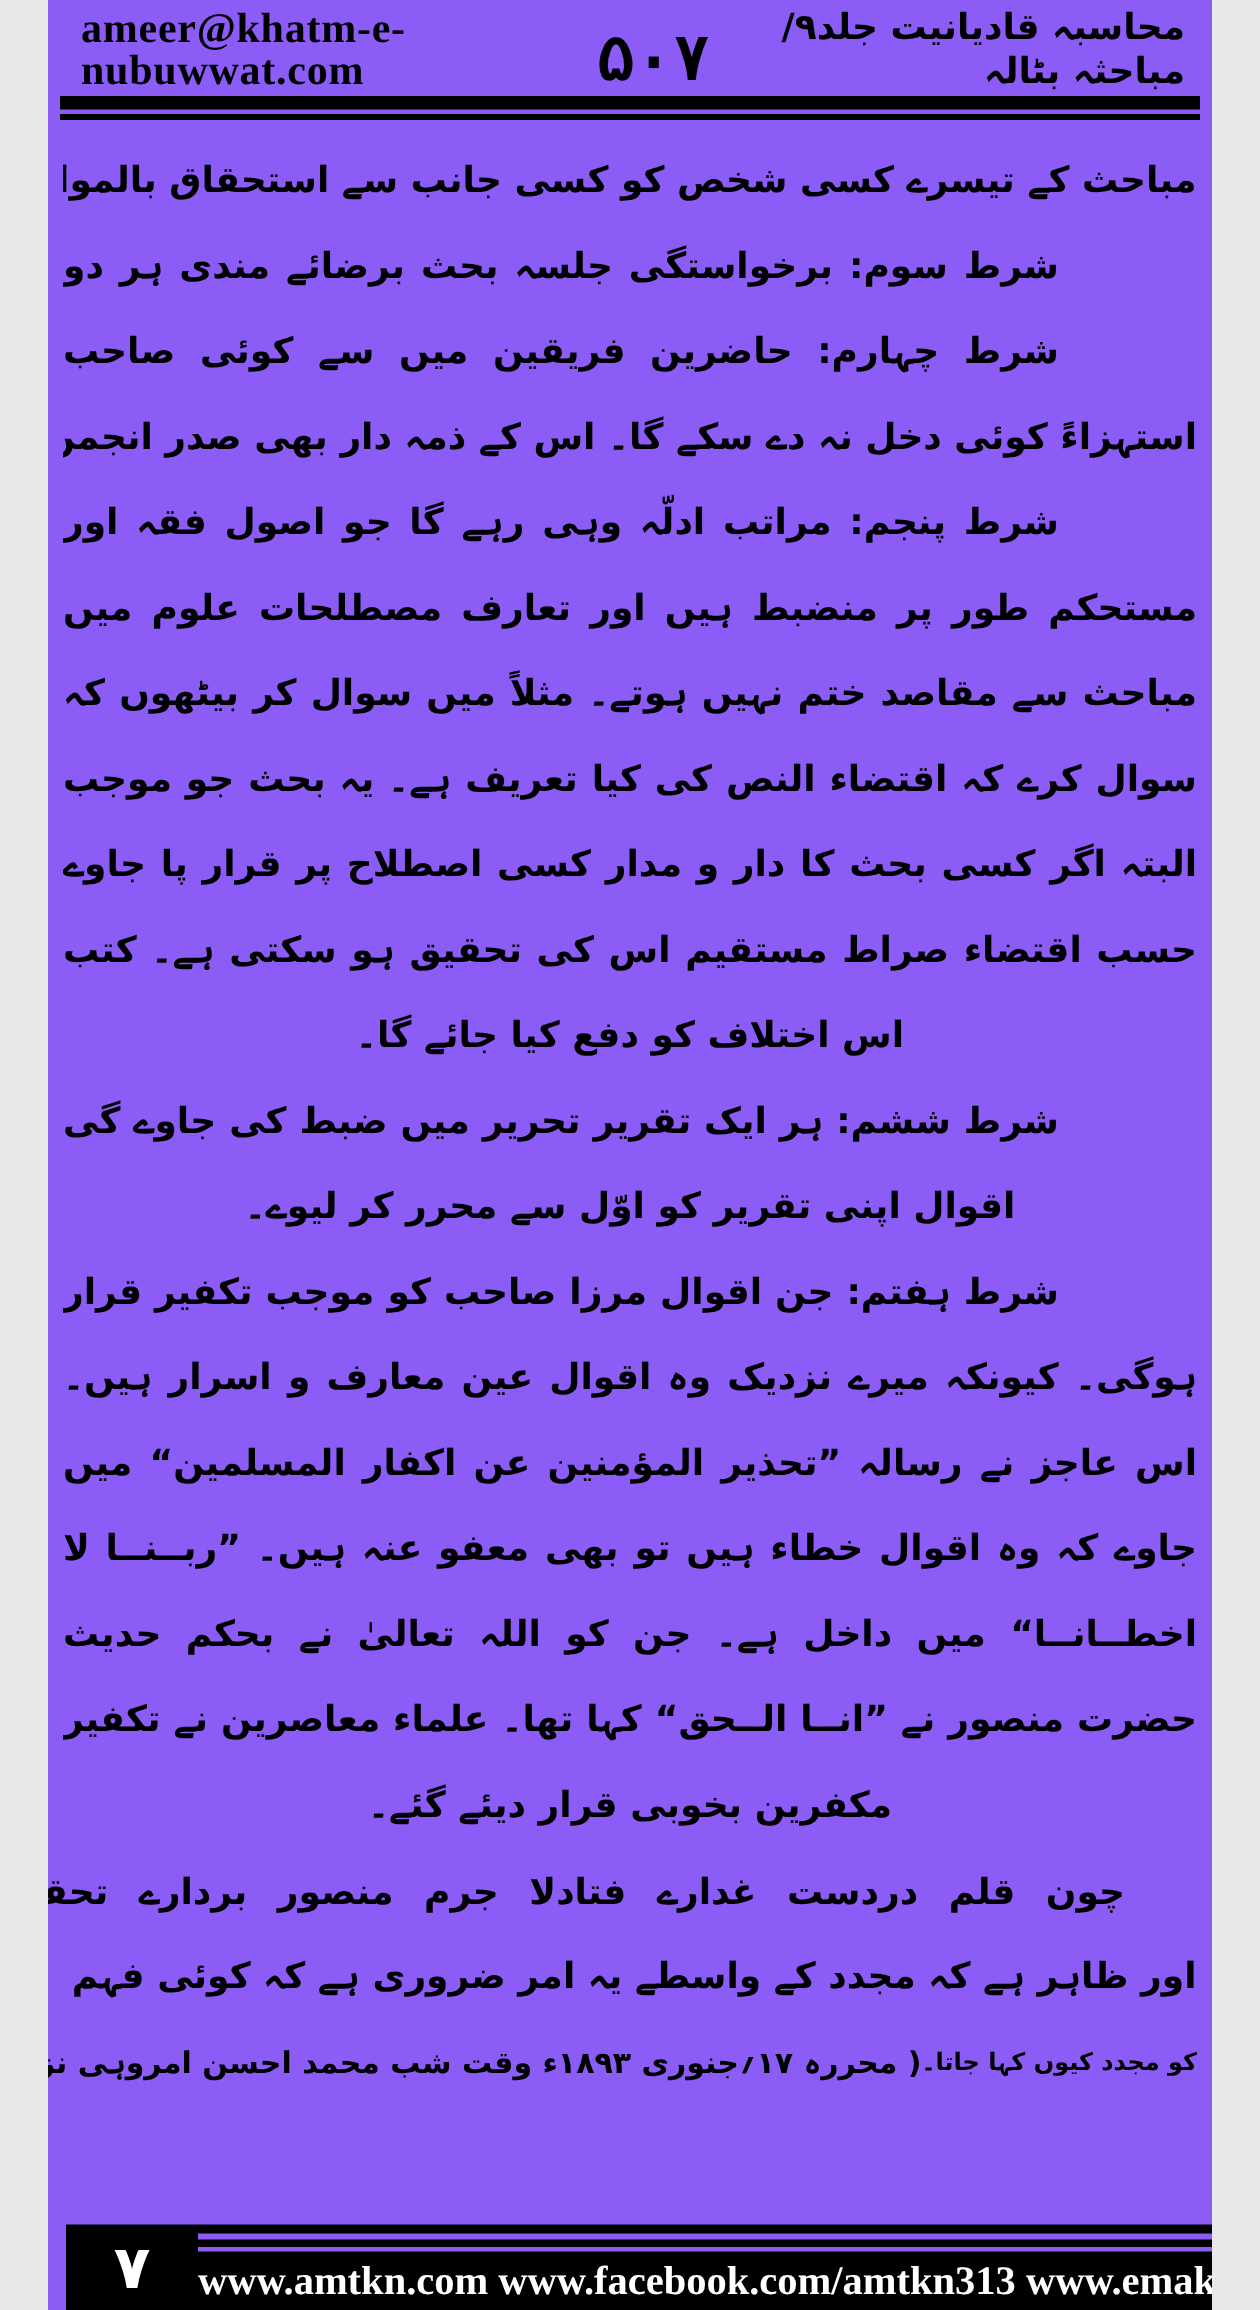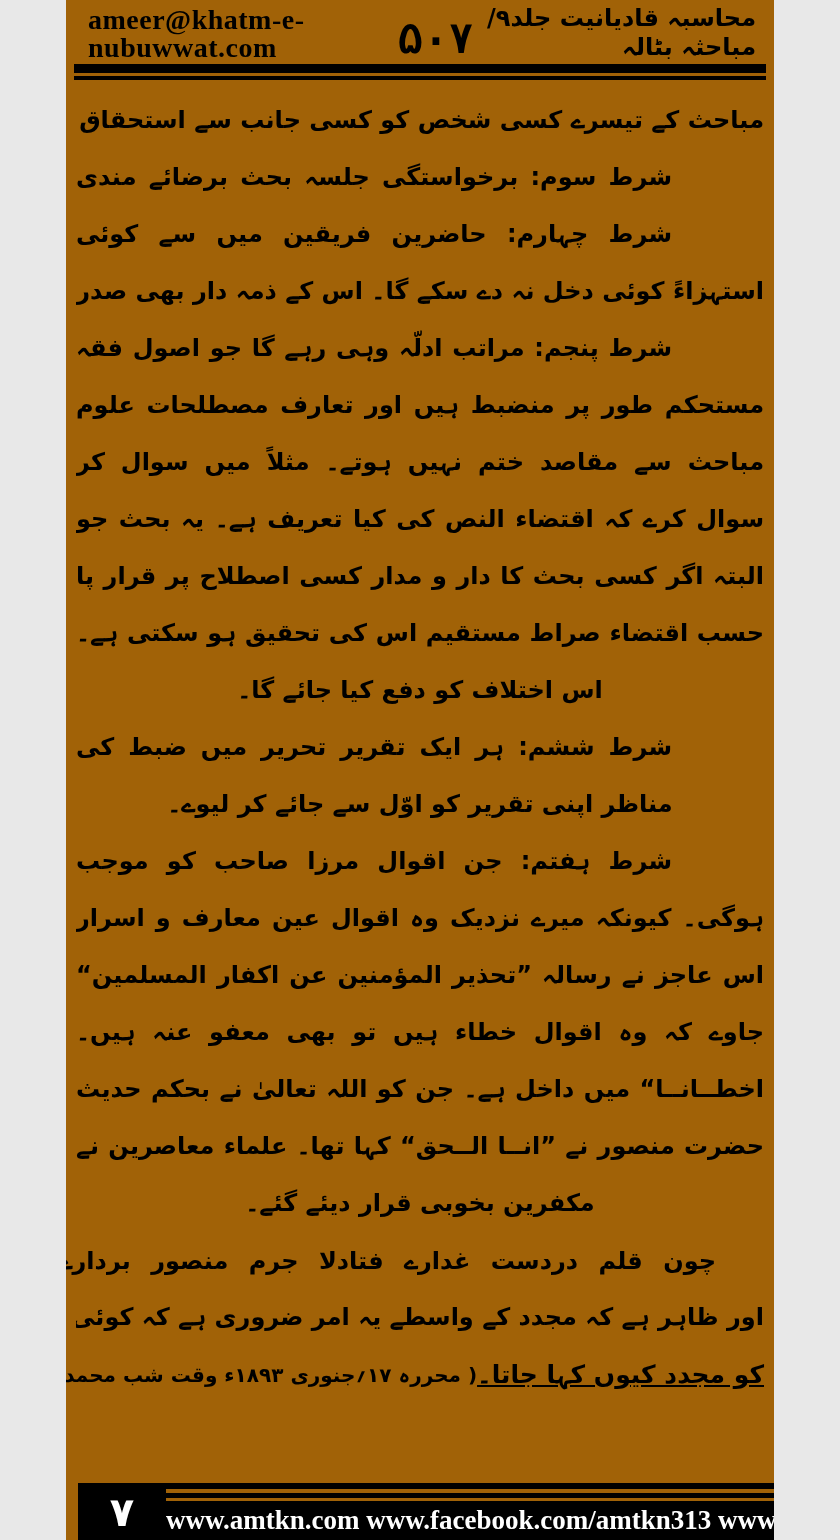--- a/index.html
+++ b/index.html
@@ -1,20 +1,20 @@
 <!DOCTYPE html>
 <html lang="ur"><head>
 <meta charset="utf-8">
 <style>
   html, body { margin: 0; padding: 0; background: #e8e8e8; }
   .page {
     position: relative;
-    width: 708px; height: 1540px;
+    width: 776px; height: 1540px;
     margin: 0 auto;
-    background: #a16207;
+    background: #8b5cf6;
     overflow: hidden;
     color: #000;
   }
   
   .header {
     position: absolute; top: 0; left: 0; right: 0; height: 62px;
     display: flex; align-items: flex-end;
     padding: 12px 18px 0 22px; box-sizing: border-box;
     direction: ltr;
   }
@@ -50,21 +50,21 @@
   .indent { padding-right: 92px; }
   .couplet {
     display: flex; justify-content: space-between; align-items: center;
     height: 57px; padding: 0 48px;
     word-spacing: 12px; white-space: nowrap;
   }
   .colophon {
     display: flex; justify-content: space-between; align-items: center;
     height: 57px; white-space: nowrap;
   }
-  .colophon .statement { font-size: 25px; text-decoration: underline; }
+  .colophon .statement { font-size: 16px; }
   .colophon .note { font-size: 20px; }
   
   .footer { position: absolute; bottom: 0; left: 0; right: 0; height: 57px; }
   .page-box {
     position: absolute; left: 12px; bottom: 0;
     width: 88px; height: 57px; background: #000;
     display: flex; align-items: center; justify-content: center;
   }
   .page-box-num {
     color: #fff; font-family: "DejaVu Sans", sans-serif;
@@ -105,21 +105,21 @@
     <div class="bl fill indent">شرط چہارم: حاضرین فریقین میں سے کوئی صاحب کسی بات میں اشارۃً یا کنایۃً یا</div>
     <div class="bl end">استہزاءً کوئی دخل نہ دے سکے گا۔ اس کے ذمہ دار بھی صدر انجمن صاحب ہوں گے۔</div>
     <div class="bl fill indent">شرط پنجم: مراتب ادلّہ وہی رہے گا جو اصول فقہ اور نیز اصول حدیث میں مسلم اور</div>
     <div class="bl fill">مستحکم طور پر منضبط ہیں اور تعارف مصطلحات علوم میں مثل طلباء علم کی گفتگو نہ ہو گی۔ ایسے</div>
     <div class="bl fill">مباحث سے مقاصد ختم نہیں ہوتے۔ مثلاً میں سوال کر بیٹھوں کہ نص کی کیا تعریف ہے۔ دوسرا</div>
     <div class="bl fill">سوال کرے کہ اقتضاء النص کی کیا تعریف ہے۔ یہ بحث جو موجب تسلسل ہی نہ ہوگی۔ ہاں!</div>
     <div class="bl fill">البتہ اگر کسی بحث کا دار و مدار کسی اصطلاح پر قرار پا جاوے اور مناظرین اس میں مختلف ہوں تو</div>
     <div class="bl fill">حسب اقتضاء صراط مستقیم اس کی تحقیق ہو سکتی ہے۔ کتب معتبرہ اصول کی طرف رجوع کر کے</div>
     <div class="bl center">اس اختلاف کو دفع کیا جائے گا۔</div>
     <div class="bl fill indent">شرط ششم: ہر ایک تقریر تحریر میں ضبط کی جاوے گی اور ہر ایک کو یہ اختیار رہے کہ کوئی</div>
-    <div class="bl center">مناظر اپنی تقریر کو اوّل سے جائے کر لیوے۔</div>
+    <div class="bl center">اقوال اپنی تقریر کو اوّل سے محرر کر لیوے۔</div>
     <div class="bl fill indent">شرط ہفتم: جن اقوال مرزا صاحب کو موجب تکفیر قرار دیا ہے۔ ان میں بھی بحث نہ</div>
     <div class="bl fill">ہوگی۔ کیونکہ میرے نزدیک وہ اقوال عین معارف و اسرار ہیں۔ نہ موجب تکفیر۔ اس کا ثبوت</div>
     <div class="bl fill">اس عاجز نے رسالہ ”تحذیر المؤمنین عن اکفار المسلمین“ میں بخوبی کر دیا ہے اور اگر فرض کیا</div>
     <div class="bl fill">جاوے کہ وہ اقوال خطاء ہیں تو بھی معفو عنہ ہیں۔ ”ربــنــا لا تــواخــذنــا ان نسیــنــا او</div>
     <div class="bl fill">اخطــانــا“ میں داخل ہے۔ جن کو اللہ تعالیٰ نے بحکم حدیث قدسی صحیح کے معاف فرما دیا ہے۔</div>
     <div class="bl fill">حضرت منصور نے ”انــا الــحق“ کہا تھا۔ علماء معاصرین نے تکفیر کی دوسری قرن میں خود</div>
     <div class="bl center">مکفرین بخوبی قرار دیئے گئے۔</div>
 
     <div class="couplet">
       <span>چون قلم دردست غدارے فتاد</span>

